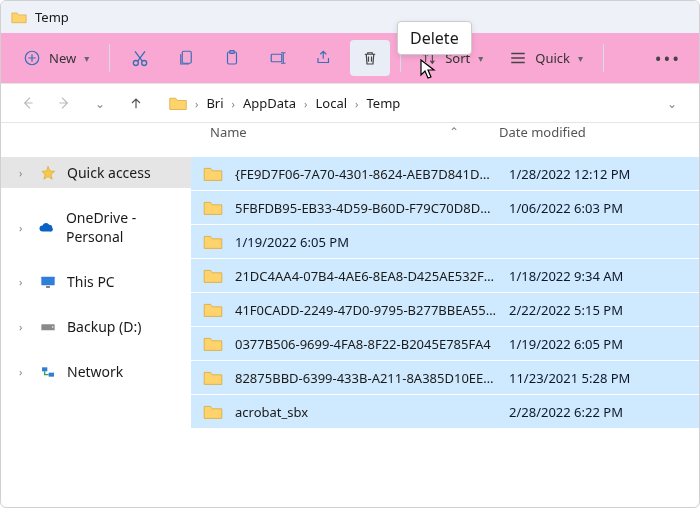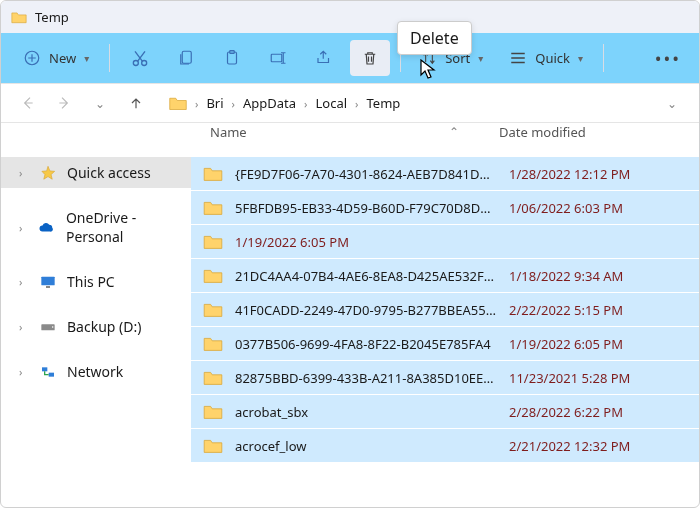--- a/index.html
+++ b/index.html
@@ -7,21 +7,21 @@
 
     
     .titlebar { height: 32px; background: #eef1f8; display: flex; align-items: center; padding: 0 10px; gap: 8px; }
     .titlebar .folder-mini { width: 16px; height: 13px; }
     .titlebar .title { font-size: 13px; }
 
     
     .tooltip { position: absolute; left: 396px; top: 0px; background: #fff; border: 1px solid #ccc; padding: 5px 12px; font-size: 16px; border-radius: 4px; box-shadow: 0 2px 6px rgba(0,0,0,.12); z-index: 10; margin-top: 20px; }
 
     
-    .toolbar { height: 50px; background: #7dd3fc; display: flex; align-items: center; padding: 0 12px; gap: 6px; }
+    .toolbar { height: 50px; background: #f9a8d4; display: flex; align-items: center; padding: 0 12px; gap: 6px; }
     .tool-btn { display: flex; align-items: center; gap: 6px; padding: 6px 10px; border-radius: 4px; color: #333; cursor: pointer; }
     .tool-btn.labeled { gap: 8px; }
     .tool-btn .chev { font-size: 10px; color: #666; }
     .icon-btn { width: 40px; height: 36px; display: flex; align-items: center; justify-content: center; border-radius: 4px; color: #505050; }
     .icon-btn.hover { background: #e9edf5; }
     .sep { width: 1px; height: 28px; background: #d8dce4; margin: 0 4px; }
     .dots { font-size: 18px; letter-spacing: 2px; color: #444; padding: 0 6px; margin-left: auto; }
     .toolbar svg, .nav svg { display:block; }
 
     
@@ -43,21 +43,21 @@
     .sidebar { width: 190px; padding-top: 0; }
     .side-item { display: flex; align-items: center; gap: 10px; padding: 6px 8px 6px 18px; font-size: 14px; }
     .side-item .exp { width: 10px; color: #888; font-size: 11px; }
     .side-item.selected { background: #e5e5e5; }
     .side-item .ic { width: 18px; height: 18px; display:flex;align-items:center;justify-content:center;}
     .side-gap { height: 14px; }
 
     .filelist { flex: 1; overflow: hidden; }
     .row { display: flex; align-items: center; height: 34px; background: #cfeafe; border-bottom: 1px solid #fff; padding-left: 12px; gap: 12px; }
     .row .fname { flex: 1; font-size: 13px; white-space: nowrap; overflow: hidden; text-overflow: ellipsis; }
-    .row .fdate { width: 190px; color: #7f1d1d; font-size: 13px; }
+    .row .fdate { width: 190px; color: #0f172a; font-size: 13px; }
 
     .folder-icon { width: 20px; height: 16px; }
 
     .cursor { position:absolute; left: 419px; top: 58px; z-index: 11; }
   </style>
 </head>
 <body>
 
 <div class="tooltip">Delete</div>
 
@@ -288,21 +288,14 @@
         <span class="fname">82875BBD-6399-433B-A211-8A385D10EE7A</span>
         <span class="fdate">11/23/2021 5:28 PM</span>
       </div>
       <div class="row">
         <svg class="folder-icon" viewBox="0 0 24 20">
           <path d="M1 4 L1 18 L23 18 L23 6 L11 6 L9 3 L1 3 Z" fill="#ffd36b" stroke="#d9a738"></path>
         </svg>
         <span class="fname">acrobat_sbx</span>
         <span class="fdate">2/28/2022 6:22 PM</span>
       </div>
-      <div class="row">
-        <svg class="folder-icon" viewBox="0 0 24 20">
-          <path d="M1 4 L1 18 L23 18 L23 6 L11 6 L9 3 L1 3 Z" fill="#ffd36b" stroke="#d9a738"></path>
-        </svg>
-        <span class="fname">acrocef_low</span>
-        <span class="fdate">2/21/2022 12:32 PM</span>
-      </div>
     </div>
 </div>
 
 </body></html>

